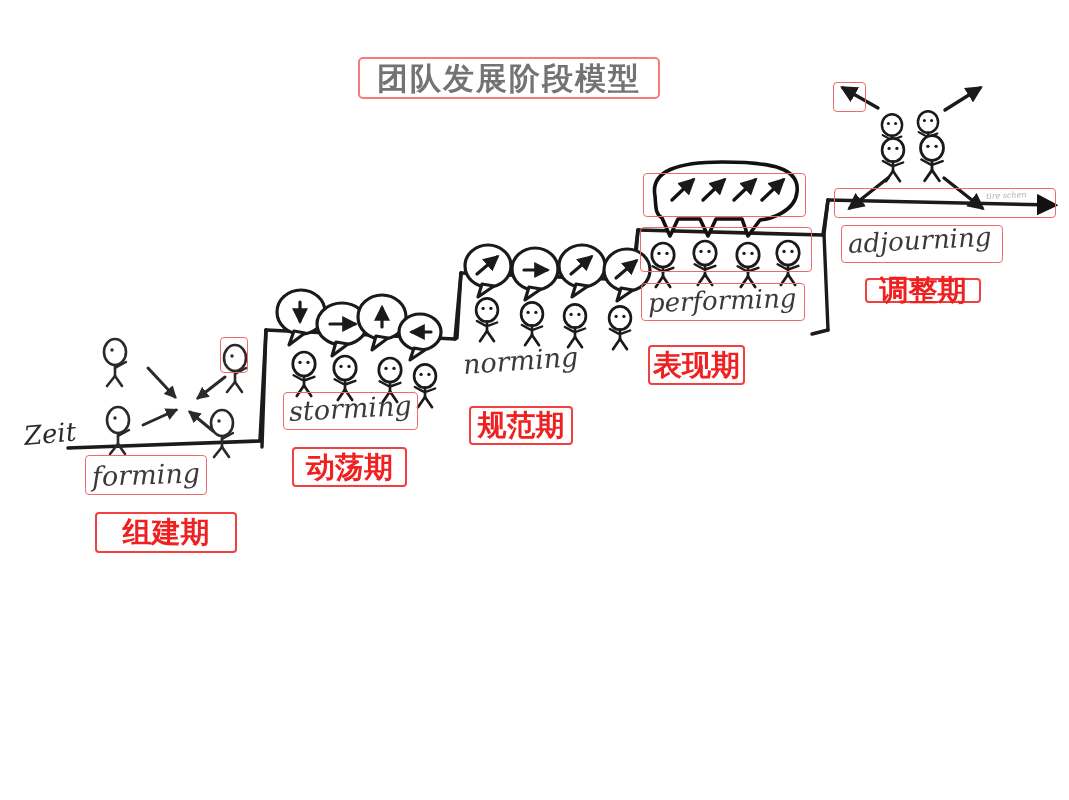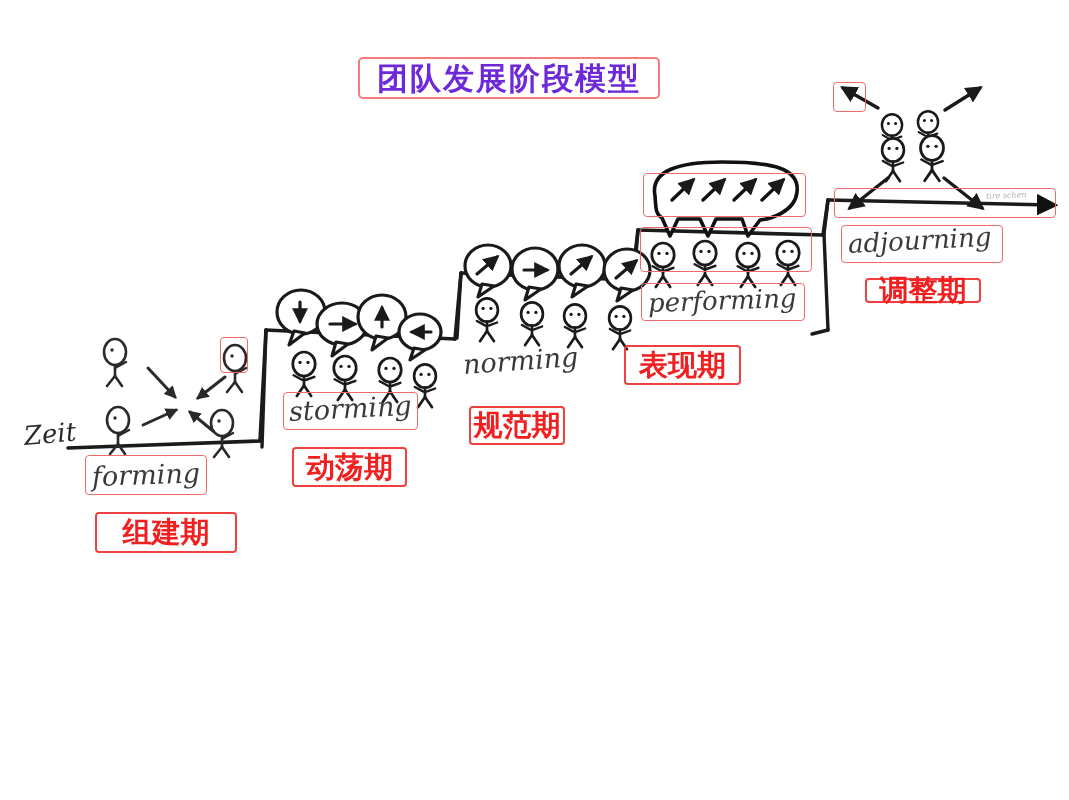--- a/index.html
+++ b/index.html
@@ -46,21 +46,21 @@
   
   #title-box{
     position:absolute;
     left:358px;top:57px;width:302px;height:42px;
     border:2px solid #f47c7c;
     border-radius:5px;
     box-sizing:border-box;
     display:flex;align-items:center;justify-content:center;
   }
   #title-text{
-    color:#6d28d9;
+    color:#737373;
     font-size:31px;
     font-weight:700;
     letter-spacing:2px;
     line-height:1;
     font-family:"DejaVu Sans", sans-serif;
   }
 
   
   #logo-area{position:absolute;left:0;top:588px;width:1069px;height:212px;}
   #tiny-arrow-label{
@@ -261,23 +261,23 @@
 
   <div class="rbox" style="left:841px;top:225px;width:162px;height:38px;"></div>
   <div class="hand" style="left:848px;top:231px;font-size:26px;transform:rotate(-3deg);">adjourning</div>
 
   <div class="hand" style="left:24px;top:423px;font-size:26px;color:#2a2a2a;transform:rotate(-5deg);">Zeit</div>
 
   <div class="cn-box" style="left:95px;top:512px;width:142px;height:41px;font-size:29px;">组建期</div>
 
   <div class="cn-box" style="left:292px;top:447px;width:115px;height:40px;font-size:29px;">动荡期</div>
 
-  <div class="cn-box" style="left:469px;top:406px;width:96px;height:39px;font-size:29px;">规范期</div>
-
-  <div class="cn-box" style="left:624px;top:345px;width:117px;height:40px;font-size:29px;">表现期</div>
+  <div class="cn-box" style="left:469px;top:406px;width:104px;height:39px;font-size:29px;">规范期</div>
+
+  <div class="cn-box" style="left:648px;top:345px;width:97px;height:40px;font-size:29px;">表现期</div>
 
   <div class="cn-box" style="left:865px;top:278px;width:116px;height:25px;font-size:29px;">调整期</div>
 
   <div id="tiny-arrow-label">tire schen</div>
 
   <div id="logo-area">
 
     
     
 

